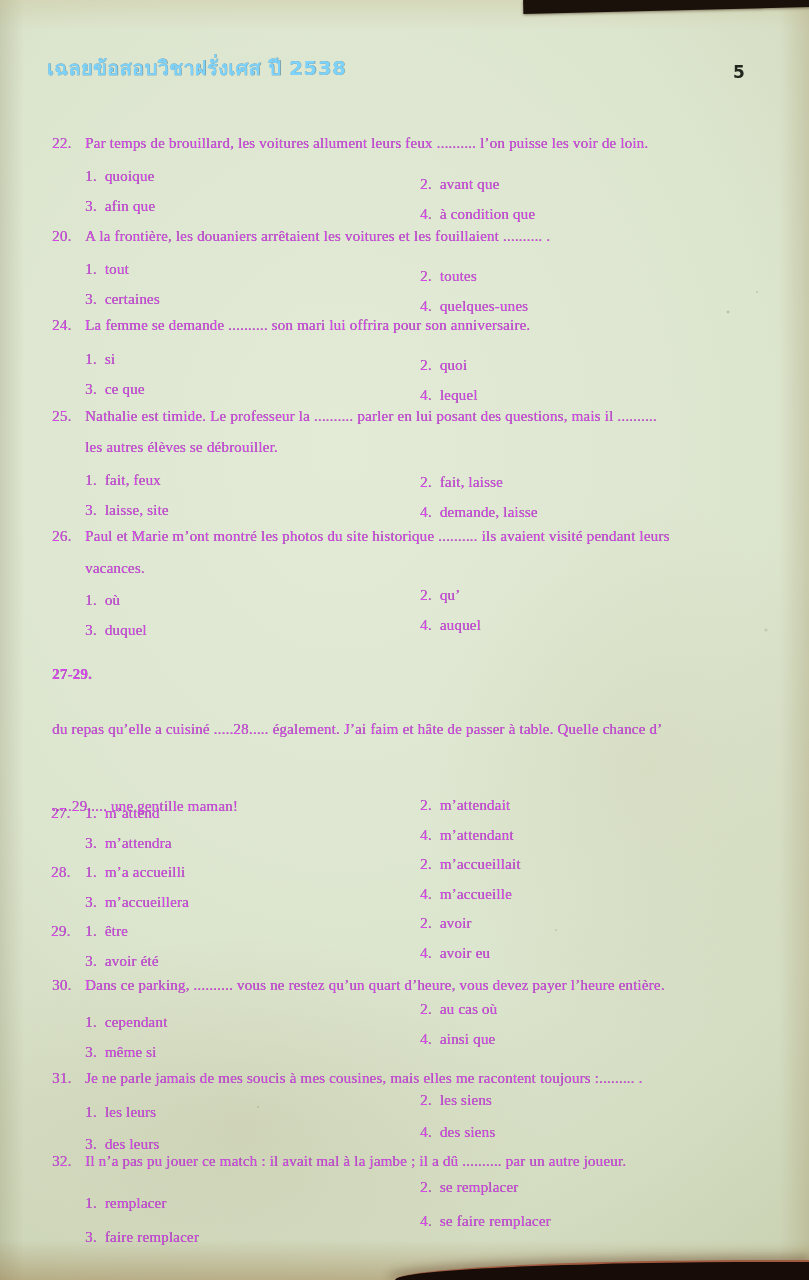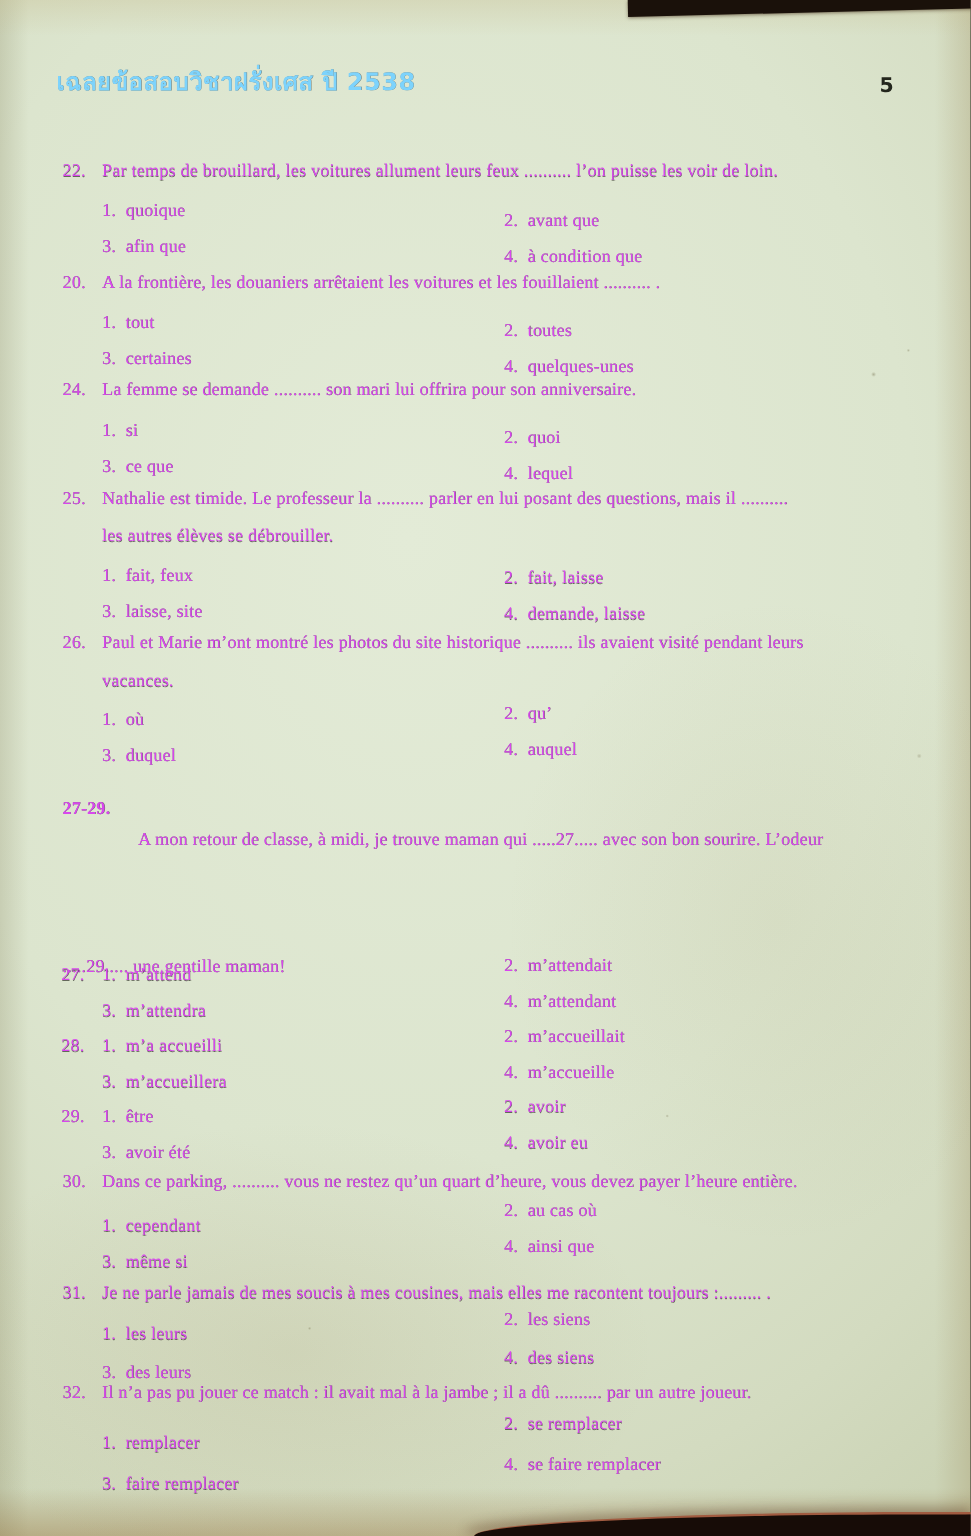--- a/index.html
+++ b/index.html
@@ -129,21 +129,21 @@
         <div class="opt" style="left: 368px; top: 54px;"><span class="opt-num">4.</span><span class="opt-label">des siens</span></div>
       </div>
       <div class="q-block" style="top: 1151px;">
         <div class="q-line" style="top: 0px;"><span class="q-num">32.</span><span class="q-text">Il n’a pas pu jouer ce match : il avait mal à la jambe ; il a dû .......... par un autre joueur.</span></div>
         <div class="opt" style="left: 33px; top: 42px;"><span class="opt-num">1.</span><span class="opt-label">remplacer</span></div>
         <div class="opt" style="left: 368px; top: 26px;"><span class="opt-num">2.</span><span class="opt-label">se remplacer</span></div>
         <div class="opt" style="left: 33px; top: 76px;"><span class="opt-num">3.</span><span class="opt-label">faire remplacer</span></div>
         <div class="opt" style="left: 368px; top: 60px;"><span class="opt-num">4.</span><span class="opt-label">se faire remplacer</span></div>
       </div>
       <div class="p-label" style="top: 664px;">27-29.</div>
-      <div class="p-line" style="top: 690px; left: 63px;">A mon retour de classe, à midi, je trouve maman qui .....27..... avec son bon sourire.  L’odeur</div>
+      <div class="p-line" style="top: 719px; left: 0px;">du repas qu’elle a cuisiné .....28..... également.  J’ai faim et hâte de passer à table.  Quelle chance d’</div>
       <div class="p-line" style="top: 748px; left: 0px; margin-top: 48px;">.....29..... une gentille maman!</div>
       <div class="g-num" style="top: 803px;">27.</div>
       <div class="opt" style="left: 33px; top: 803px;"><span class="opt-num">1.</span><span class="opt-label">m’attend</span></div>
       <div class="opt" style="left: 368px; top: 795px;"><span class="opt-num">2.</span><span class="opt-label">m’attendait</span></div>
       <div class="opt" style="left: 33px; top: 833px; text-align: right;"><span class="opt-num">3.</span><span class="opt-label">m’attendra</span></div>
       <div class="opt" style="left: 368px; top: 825px;"><span class="opt-num">4.</span><span class="opt-label">m’attendant</span></div>
       <div class="g-num" style="top: 862px;">28.</div>
       <div class="opt" style="left: 33px; top: 862px;"><span class="opt-num">1.</span><span class="opt-label">m’a accueilli</span></div>
       <div class="opt" style="left: 368px; top: 854px;"><span class="opt-num">2.</span><span class="opt-label">m’accueillait</span></div>
       <div class="opt" style="left: 33px; top: 892px;"><span class="opt-num">3.</span><span class="opt-label">m’accueillera</span></div>

